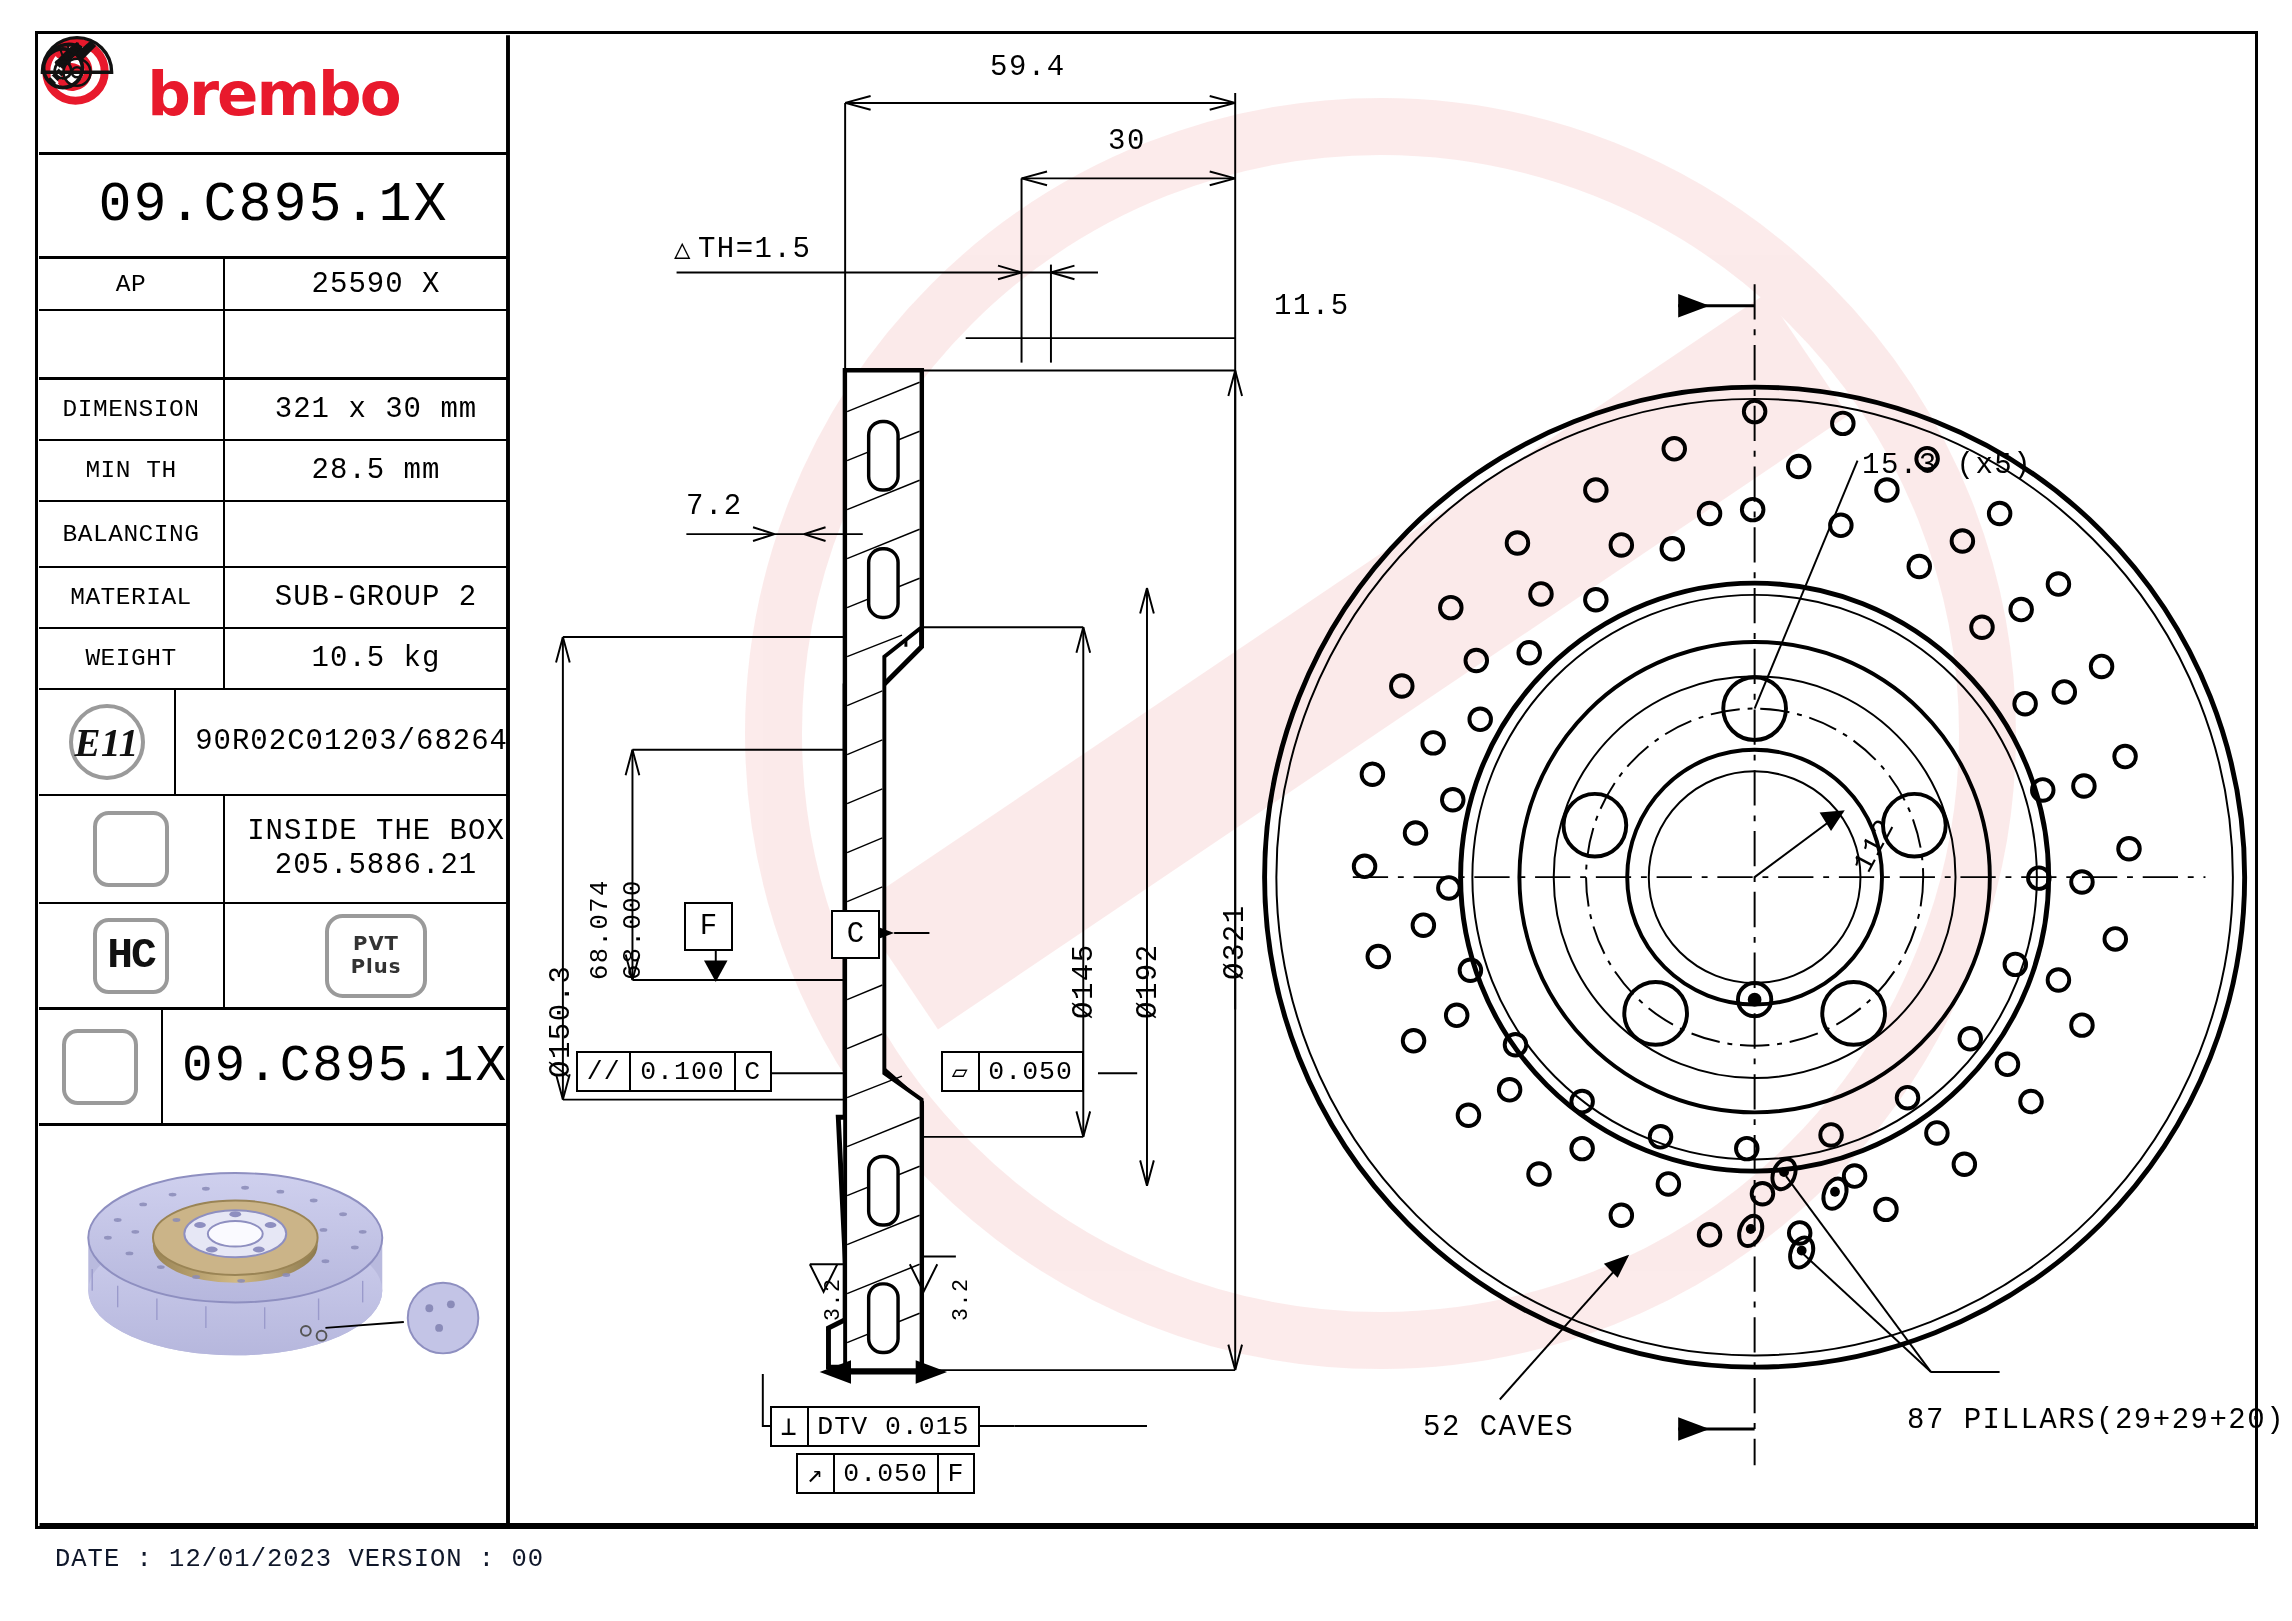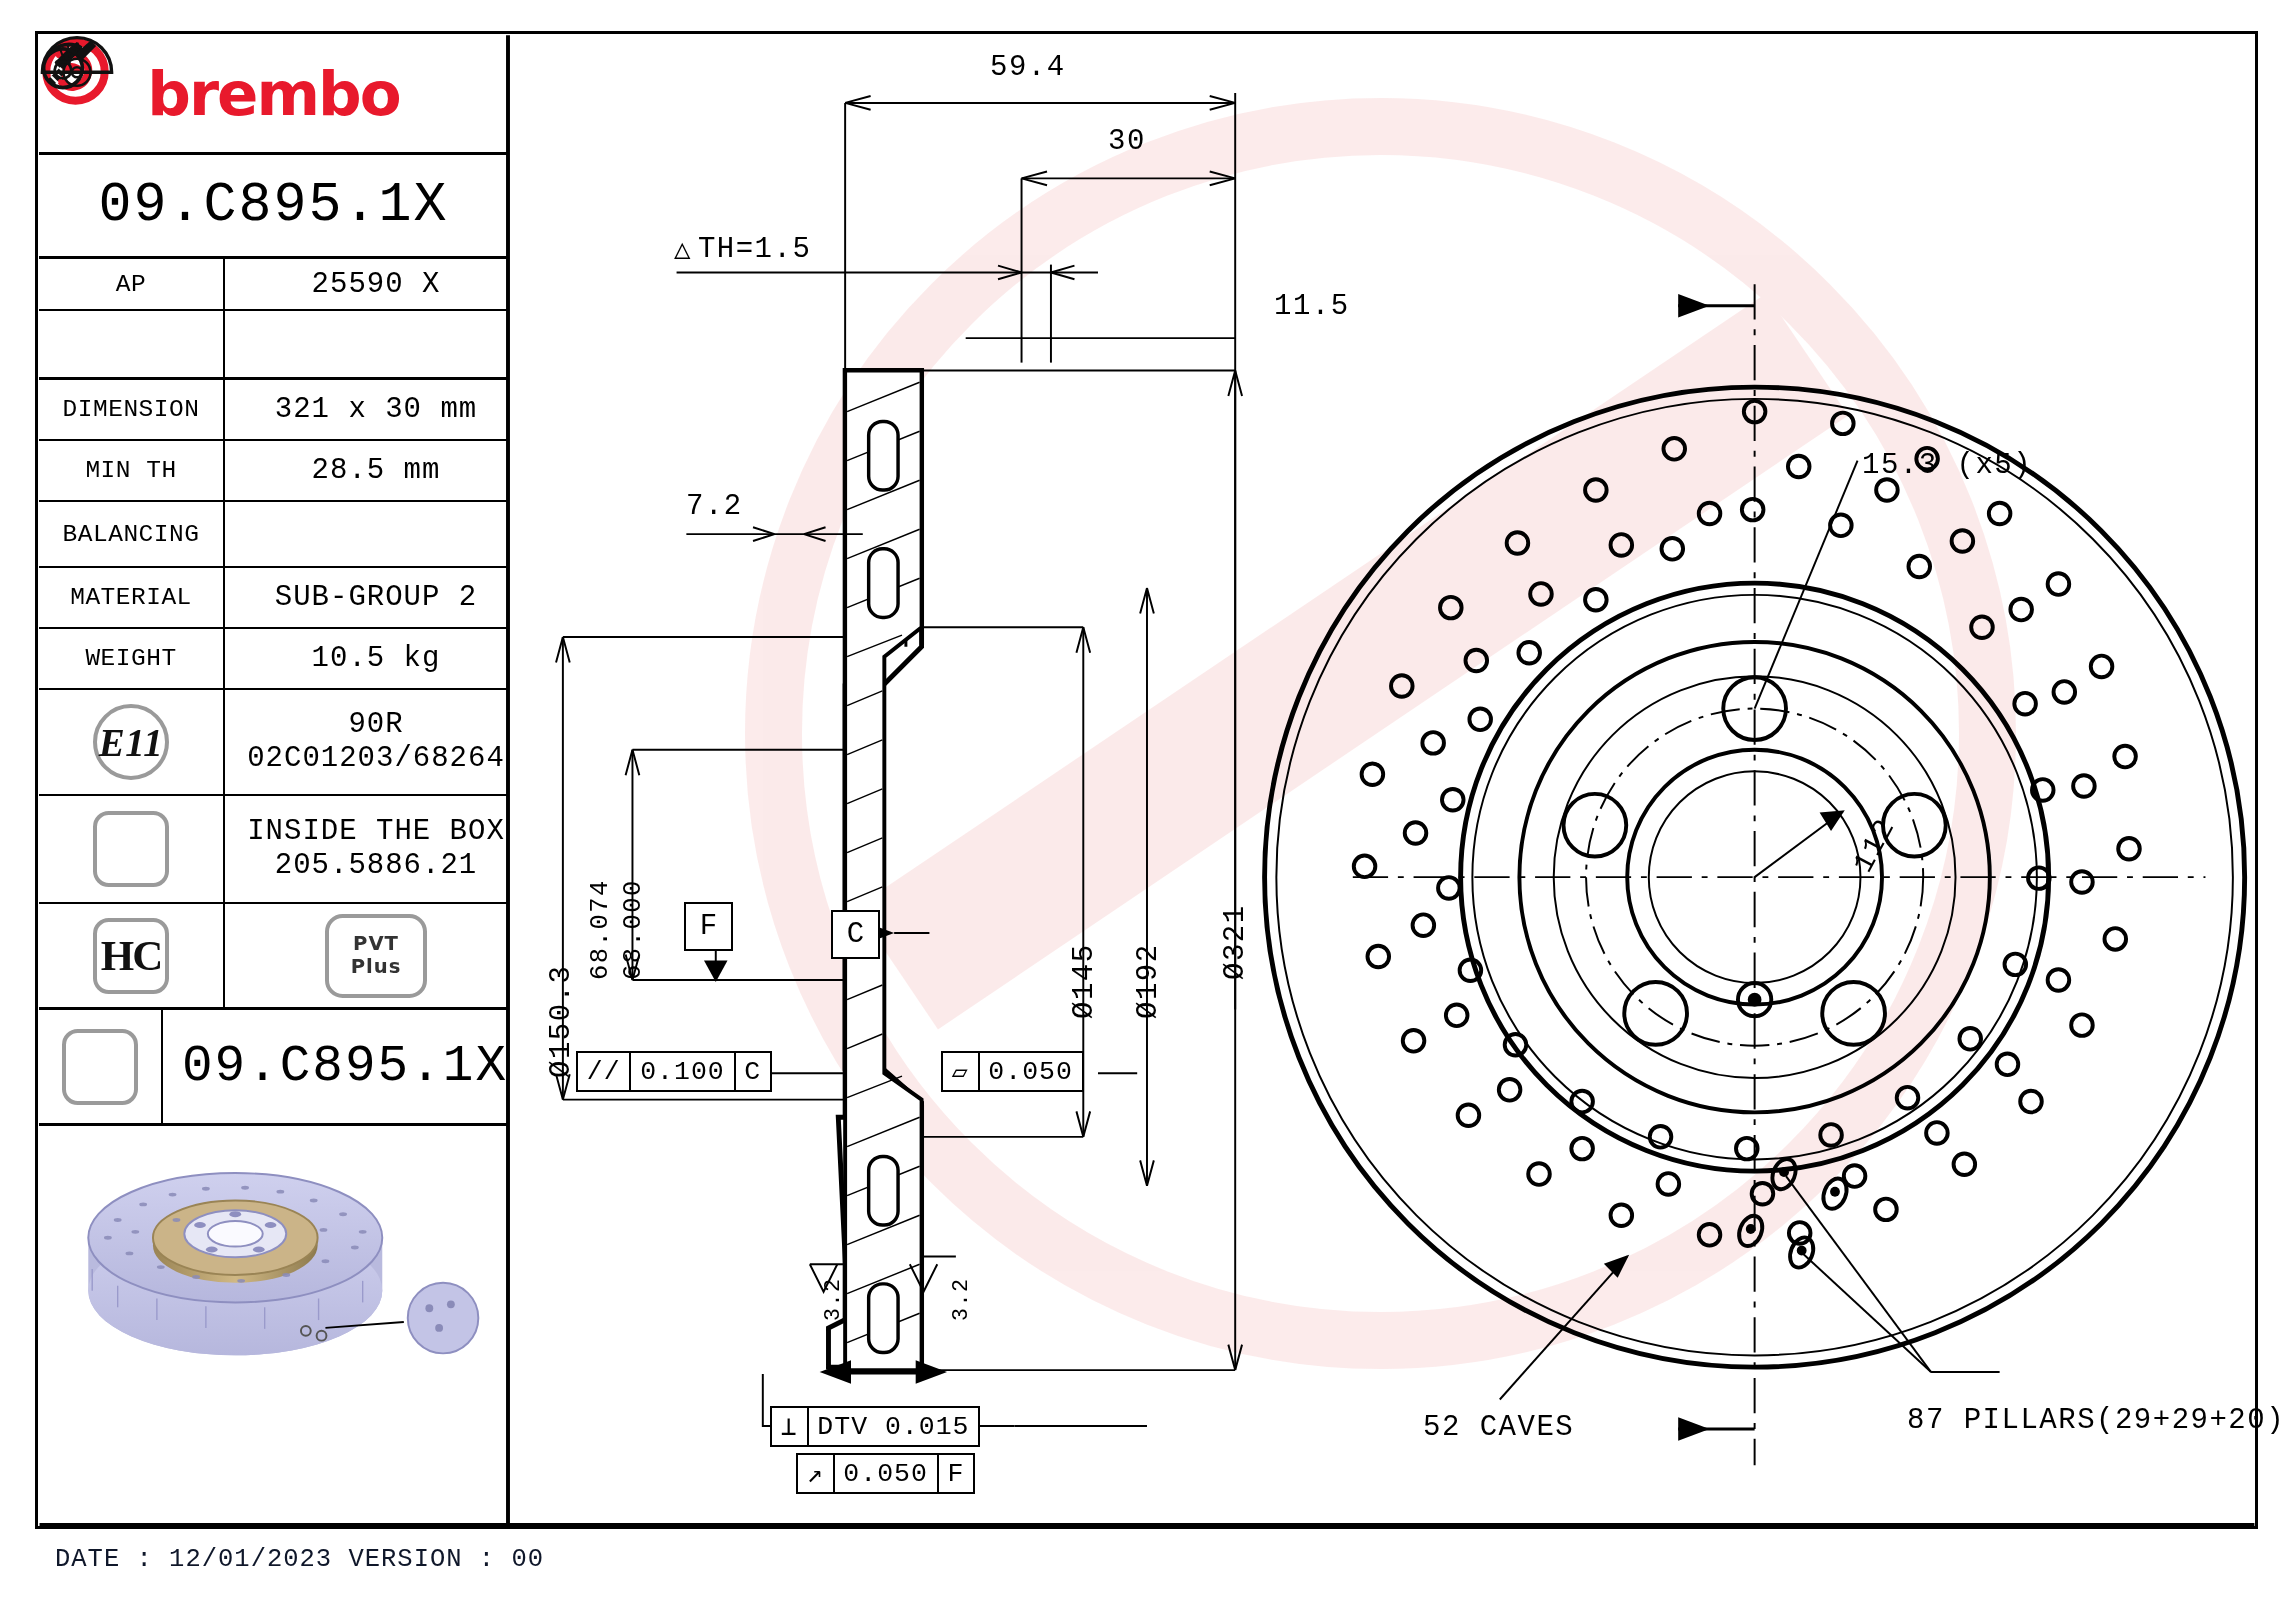--- a/index.html
+++ b/index.html
@@ -49,21 +49,21 @@
   }
   .partno-row{
     height:104px;display:flex;align-items:center;justify-content:center;
     border-bottom:3.9px solid #000;box-sizing:border-box;
     font-size:55px;letter-spacing:2px;
   }
   .icon-box{
     width:76px;height:76px;border:4.9px solid #9a9a9a;border-radius:15.7px;
     display:flex;align-items:center;justify-content:center;box-sizing:border-box;
   }
-  .hc-txt{font-family:Liberation Serif, serif;font-weight:bold;font-size:43px;color:#111;letter-spacing:-2px;}
+  .hc-txt{font-family:Liberation Mono, monospace;font-weight:bold;font-size:43px;color:#111;letter-spacing:-2px;}
   .e11-circle{
     width:76px;height:76px;border:4.9px solid #9a9a9a;border-radius:50%;
     display:flex;align-items:center;justify-content:center;box-sizing:border-box;
     font-family:"Liberation Serif",serif;font-weight:bold;font-size:39px;color:#111;font-style:italic;
   }
   .pvt-wrap{display:flex;flex-direction:column;align-items:flex-start;justify-content:center;}
   .pvt-txt{font-family:"DejaVu Sans",sans-serif;font-weight:bold;font-size:19.6px;color:#333;margin-top:-2px;}
   .two-line{line-height:1.18;}
   .rotor-img{
     height:294px;display:flex;align-items:center;justify-content:flex-start;
@@ -145,21 +145,21 @@
 
     <div class="tb-row" style="height:61px">
       <div class="tb-cell label">WEIGHT</div>
       <div class="tb-cell value">10.5 kg</div>
     </div>
 
     <div class="tb-row" style="height:106px">
       <div class="tb-cell label">
         <span class="e11-circle">E11</span>
       </div>
-      <div class="tb-cell value two-line" style="flex-direction:column">
+      <div class="tb-cell value two-line" style="flex-direction:row">
         <span>90R</span>
         <span>02C01203/68264</span>
       </div>
     </div>
 
     <div class="tb-row" style="height:108px">
       <div class="tb-cell label">
         <span class="icon-box">
           <svg width="55" height="55" viewBox="0 0 64 64">
             <path d="M44 8 L56 20 L42 24 L26 40 L18 32 L34 16 Z" fill="#111"></path>

